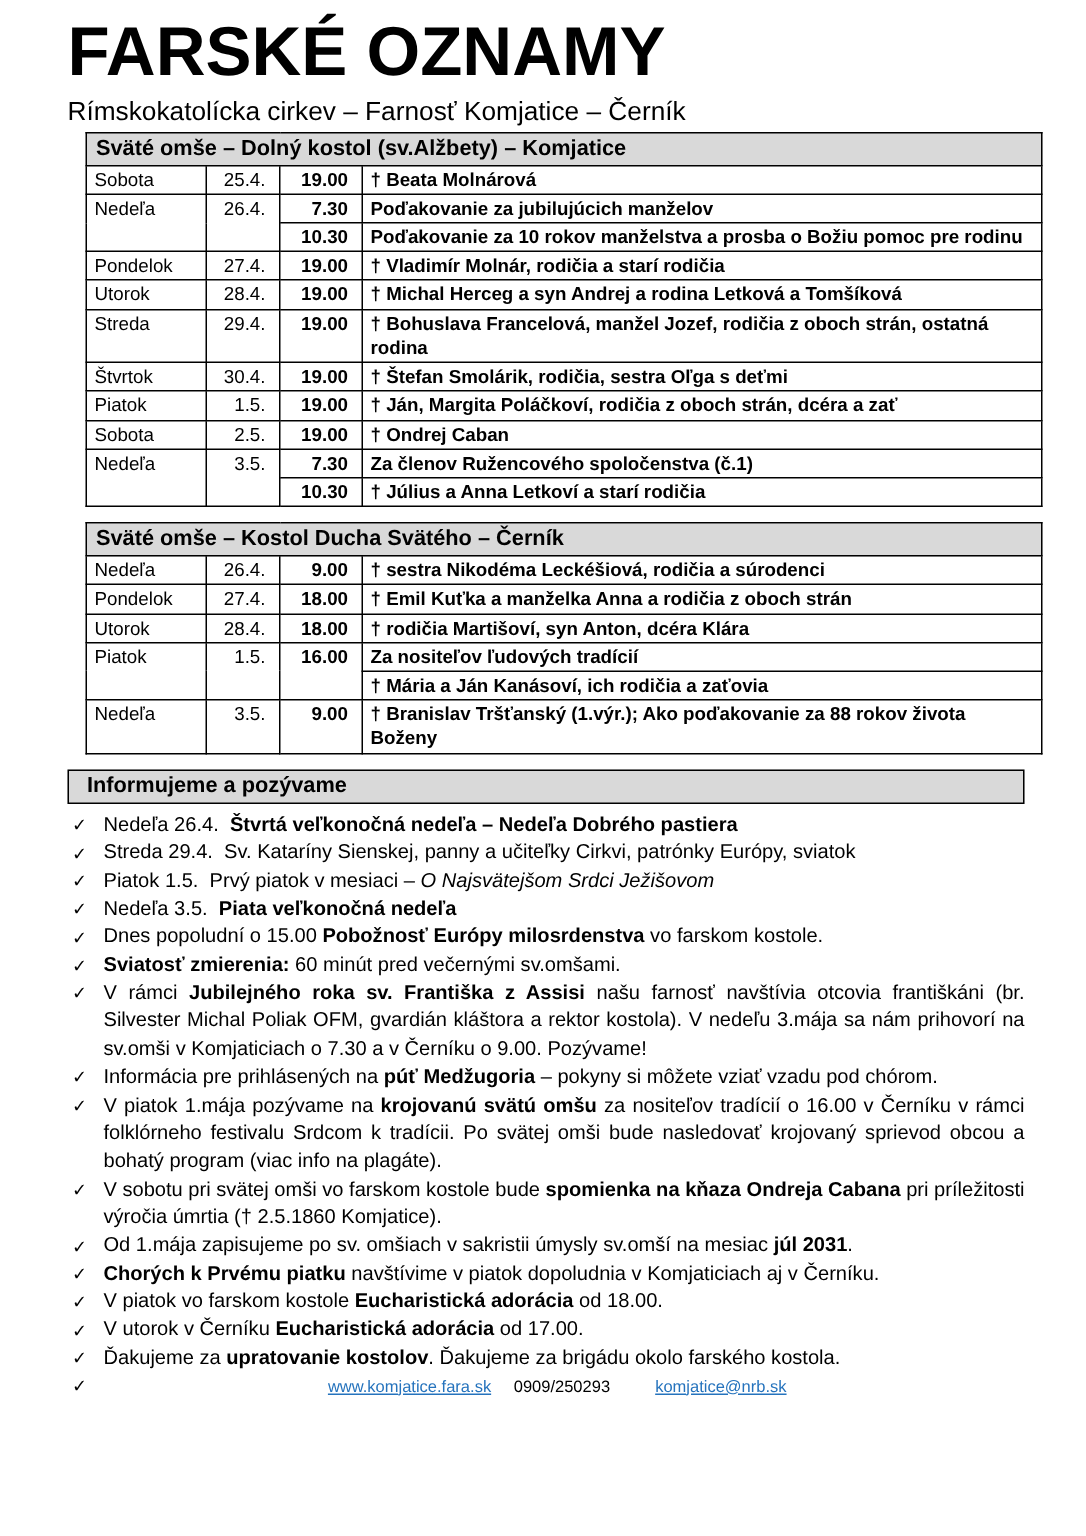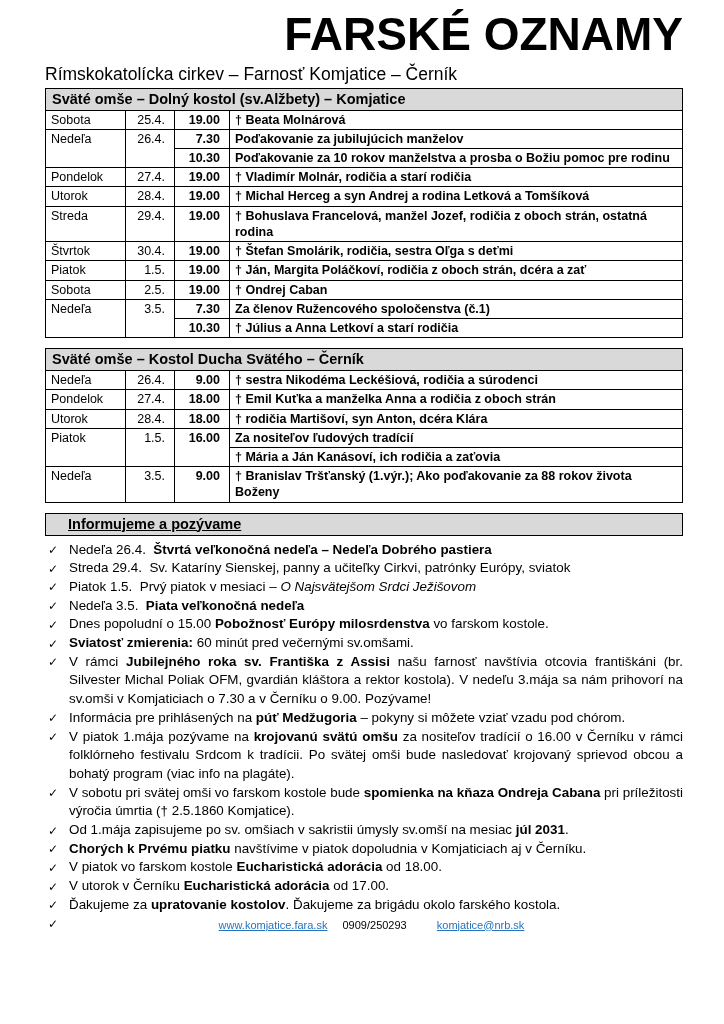--- a/index.html
+++ b/index.html
@@ -7,48 +7,48 @@
   .page {
     width: 724px; height: 1024px;
     margin: 0 auto;
     background: var(--page-bg, #fff);
     color: var(--text, #000);
     font-family: "Liberation Sans", "DejaVu Sans", sans-serif;
     padding: 8px 41px 6px 45px;
     overflow: hidden;
   }
   .title {
-    font-size: 46px; font-weight: bold; text-align: right;
+    font-size: 46px; font-weight: bold; text-align: left;
     margin: 2px 0 4px 0; line-height: 1.08; letter-spacing: 0px;
   }
   .subtitle { font-size: 17.5px; text-align: left; margin: 0 0 3px 0; }
   .daterange { font-size: 17.5px; font-weight: bold; text-align: center; margin: 0 0 7px 0; }
 
   table.mass {
     width: 100%; border-collapse: collapse; table-layout: fixed;
-    margin: 0 0 10px 0; font-size: 12.5px;
+    margin: 0 0 10px 12px; font-size: 12.5px;
     border: 1.5px solid #000;
   }
   table.mass td {
     border: 1px solid #000; vertical-align: top;
     padding: 1px 5px; line-height: 16.2px;
   }
   table.mass td.thead {
     background: var(--header-bg, #d9d9d9);
     font-weight: bold; font-size: 14.5px; padding: 2px 6px; line-height: 17px;
   }
   td.c-day  { }
   td.c-date { text-align: right; padding-right: 9px !important; }
   td.c-time { text-align: right; padding-right: 9px !important; font-weight: bold; }
   td.c-desc { white-space: pre-wrap; font-weight: bold; }
 
   .info-header {
     border: 1.5px solid #000; background: var(--header-bg, #d9d9d9);
-    font-weight: bold; font-size: 14.5px; padding: 2px 22px;
-    margin: 3px 0 5px 0; line-height: 17px; text-decoration: underline;
+    font-weight: bold; font-size: 14.5px; padding: 2px 12px;
+    margin: 3px 0 5px 0; line-height: 17px;
   }
   ul.announcements { list-style: none; margin: 0 0 4px 0; padding: 0; }
   ul.announcements li {
     position: relative; padding-left: 24px;
     font-size: 13.4px; line-height: 18.7px; text-align: justify;
   }
   ul.announcements .check {
     position: absolute; left: 3px; top: 0.5px; font-size: 12px;
   }
   .b { font-weight: bold; }

